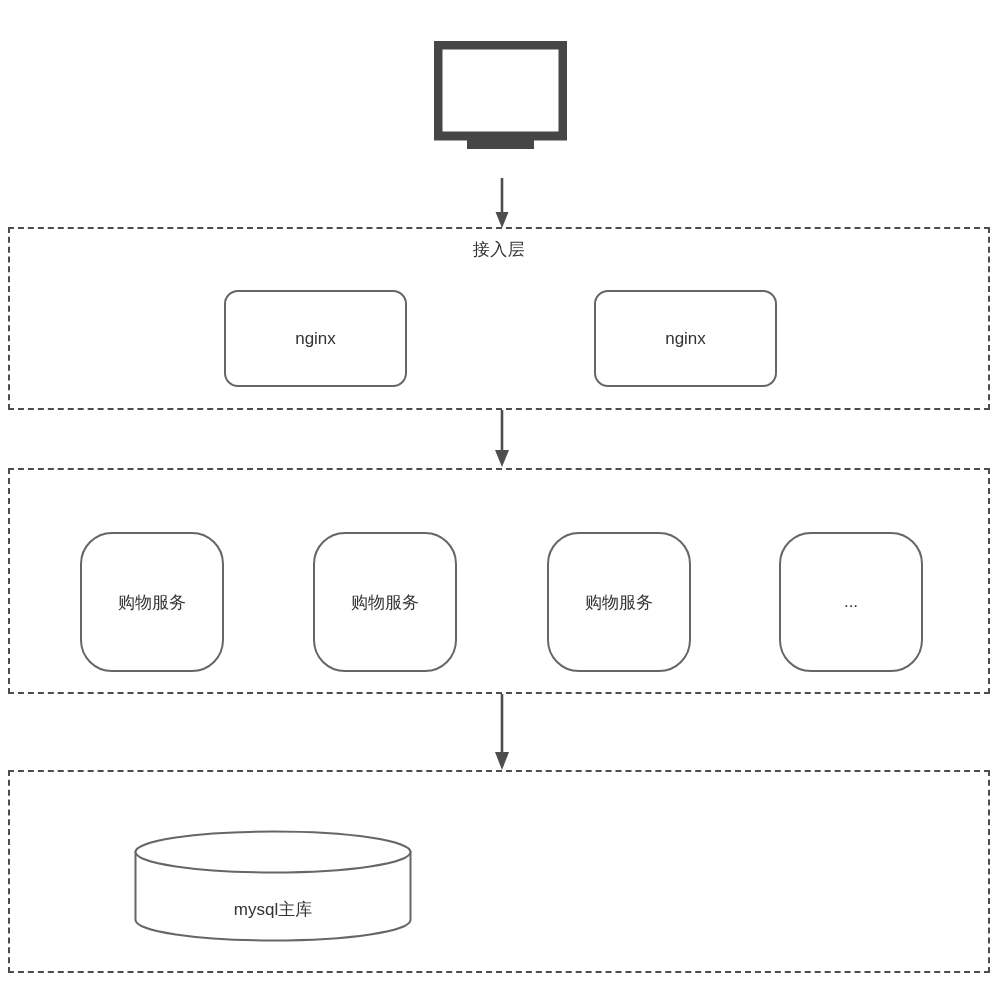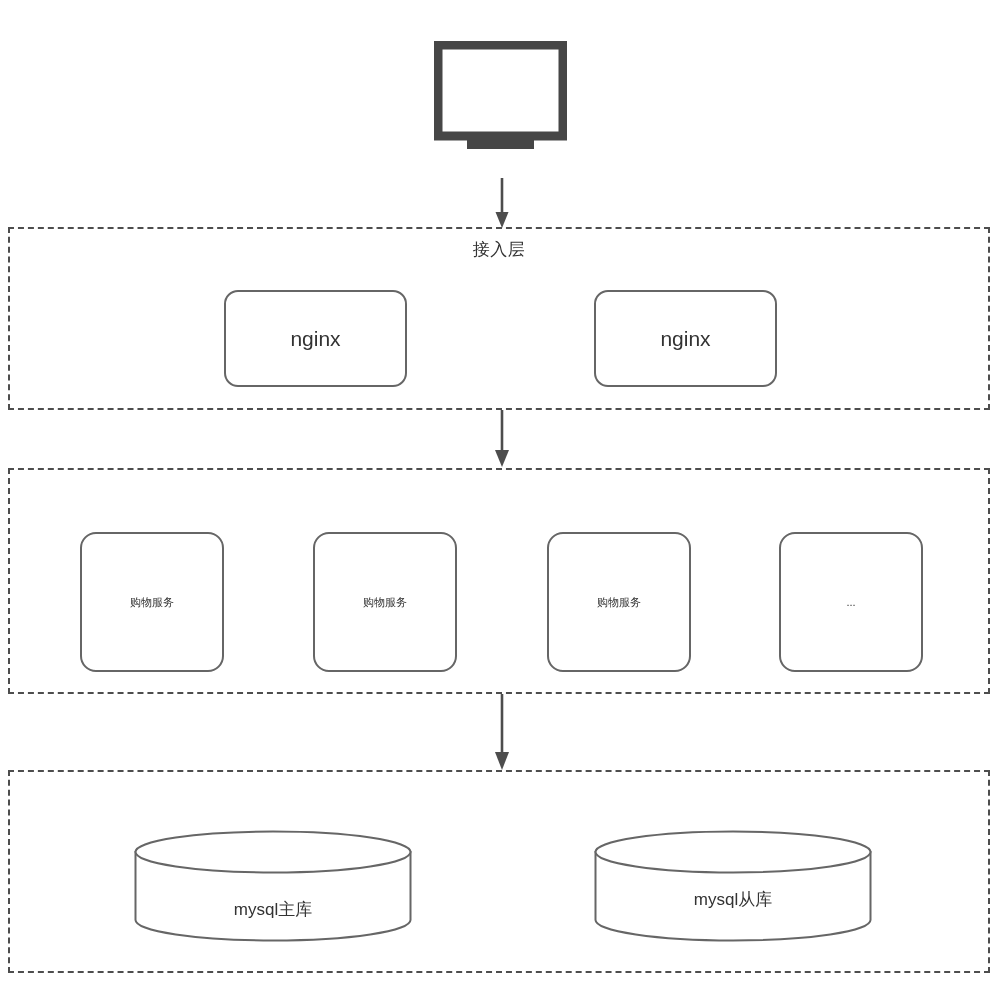--- a/index.html
+++ b/index.html
@@ -53,25 +53,25 @@
     border: 2px solid #666666;
     background: #ffffff;
     display: flex;
     align-items: center;
     justify-content: center;
     color: #333333;
     white-space: nowrap;
   }
   .node.nginx {
     border-radius: 14px;
-    font-size: 21px;
+    font-size: 17px;
   }
   .node.service {
-    border-radius: 16px;
-    font-size: 11px;
+    border-radius: 32px;
+    font-size: 17px;
   }
 
   
   .cylinder {
     position: absolute;
   }
   .cylinder svg {
     display: block;
   }
   .cylinder-label {
@@ -158,22 +158,15 @@
   <div class="layer" style="left:8px; top:770px; width:982px; height:203px;">
 
     <div class="cylinder" style="left:124px; top:58px; width:278px; height:112px;">
       <svg width="278" height="112" viewBox="0 0 278 112" xmlns="http://www.w3.org/2000/svg">
         <path d="M1.5,22 L1.5,90 A137.5,20.5 0 0 0 276.5,90 L276.5,22 Z" fill="#ffffff" stroke="#666666" stroke-width="2"></path>
         <ellipse cx="139" cy="22" rx="137.5" ry="20.5" fill="#ffffff" stroke="#666666" stroke-width="2"></ellipse>
       </svg>
       <div class="cylinder-label" style="top:68px;">mysql主库</div>
     </div>
 
-    <div class="cylinder" style="left:584px; top:58px; width:278px; height:112px;">
-      <svg width="278" height="112" viewBox="0 0 278 112" xmlns="http://www.w3.org/2000/svg">
-        <path d="M1.5,22 L1.5,90 A137.5,20.5 0 0 0 276.5,90 L276.5,22 Z" fill="#ffffff" stroke="#666666" stroke-width="2"></path>
-        <ellipse cx="139" cy="22" rx="137.5" ry="20.5" fill="#ffffff" stroke="#666666" stroke-width="2"></ellipse>
-      </svg>
-      <div class="cylinder-label" style="top:58px;">mysql从库</div>
-    </div>
   </div>
 
 </div>
 
 </body></html>

